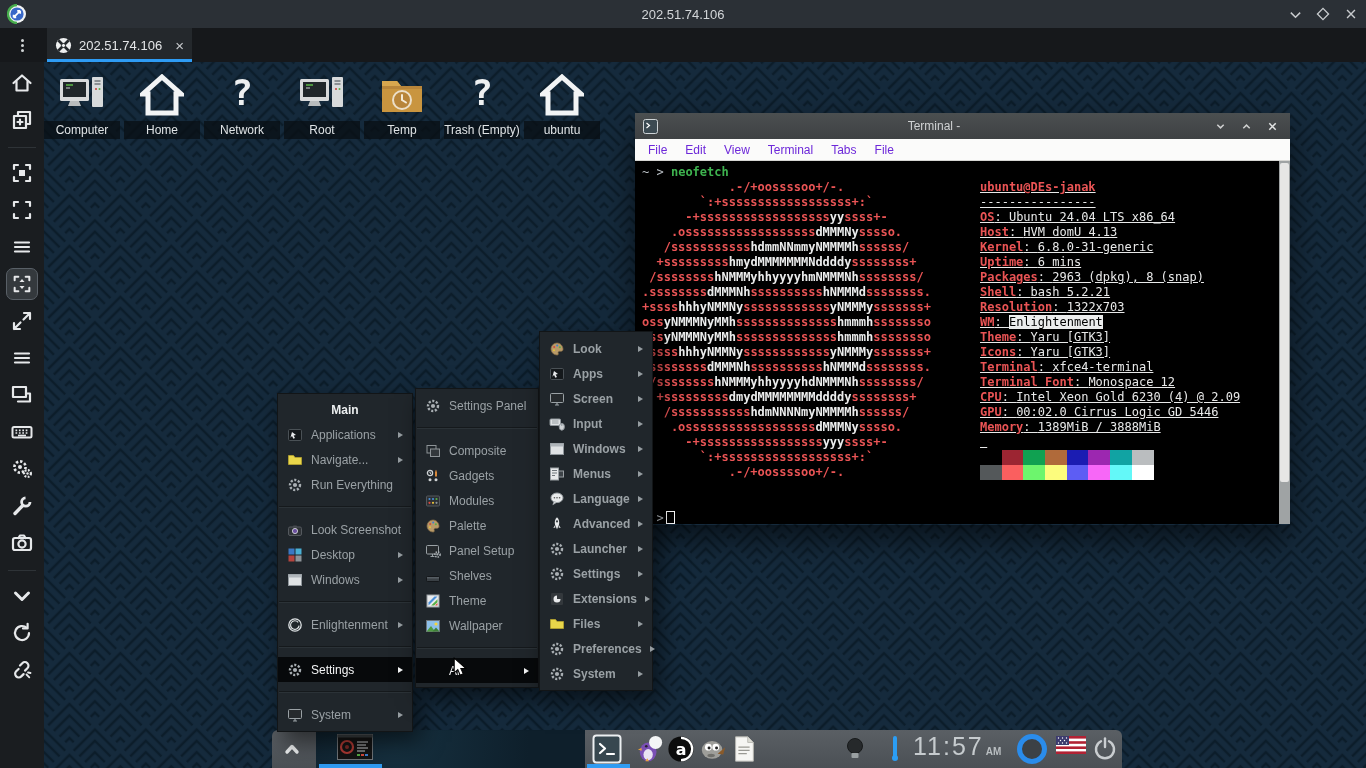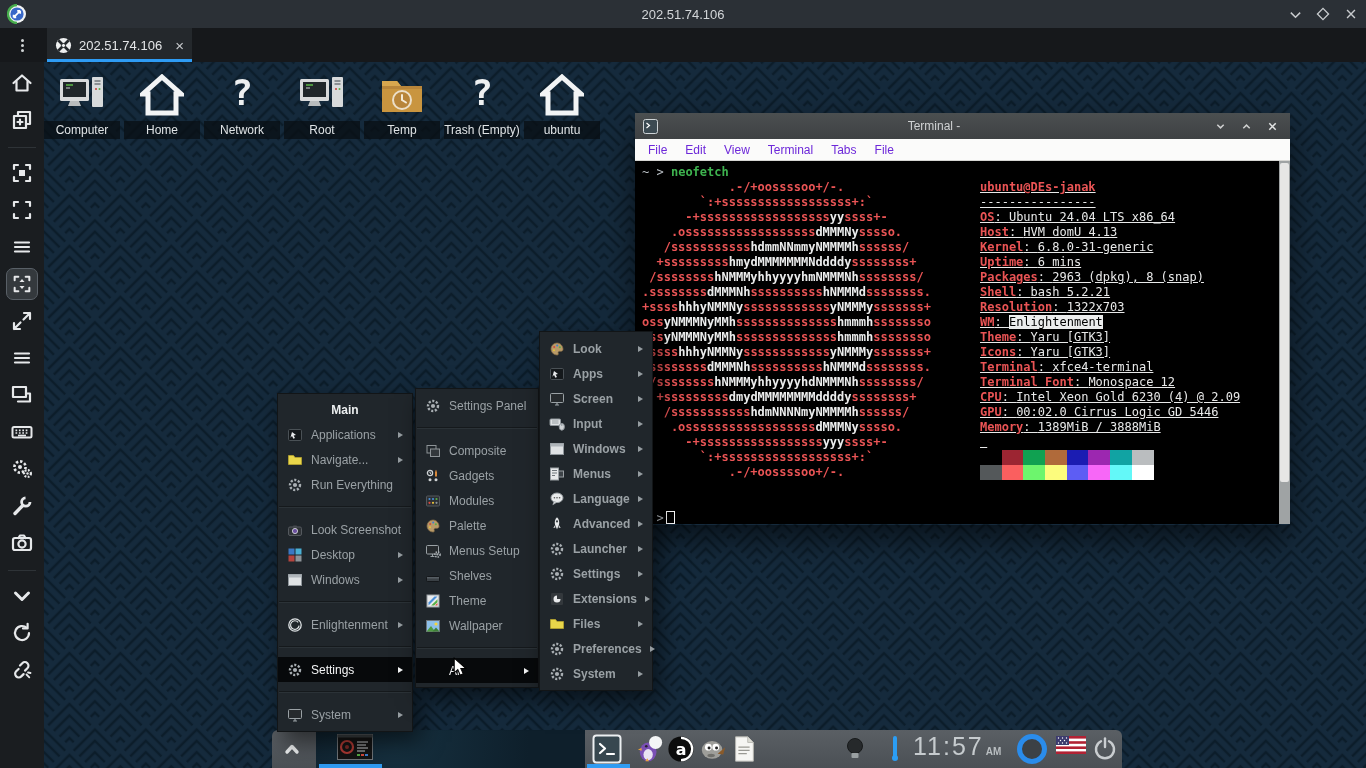--- a/index.html
+++ b/index.html
@@ -560,21 +560,21 @@
           </div>
           <div class="menu-item">
             <span class="mi">
               <svg viewBox="0 0 16 16">
                 <rect x="1.5" y="2.5" width="12" height="8.5" rx="1" fill="#262a2d" stroke="#9aa1a5"></rect>
                 <path d="M5.5 13.5h4M7.5 11v2.5" stroke="#9aa1a5" stroke-width="1.1" fill="none"></path>
                 <circle cx="12.5" cy="11.5" r="2.6" fill="none" stroke="#a9afb3" stroke-width="1.6" stroke-dasharray="1.4 1.1"></circle>
                 <circle cx="12.5" cy="11.5" r="1" fill="#a9afb3"></circle>
               </svg>
             </span>
-            <span class="ml">Menus Setup</span>
+            <span class="ml">Panel Setup</span>
           </div>
           <div class="menu-item">
             <span class="mi">
               <svg viewBox="0 0 16 16">
                 <rect x="1.5" y="8.5" width="13" height="5" rx="1" fill="#3a4045" stroke="#14171a"></rect>
                 <rect x="2" y="9" width="12" height="1.5" fill="#565d63"></rect>
               </svg>
             </span>
             <span class="ml">Shelves</span>
           </div>

